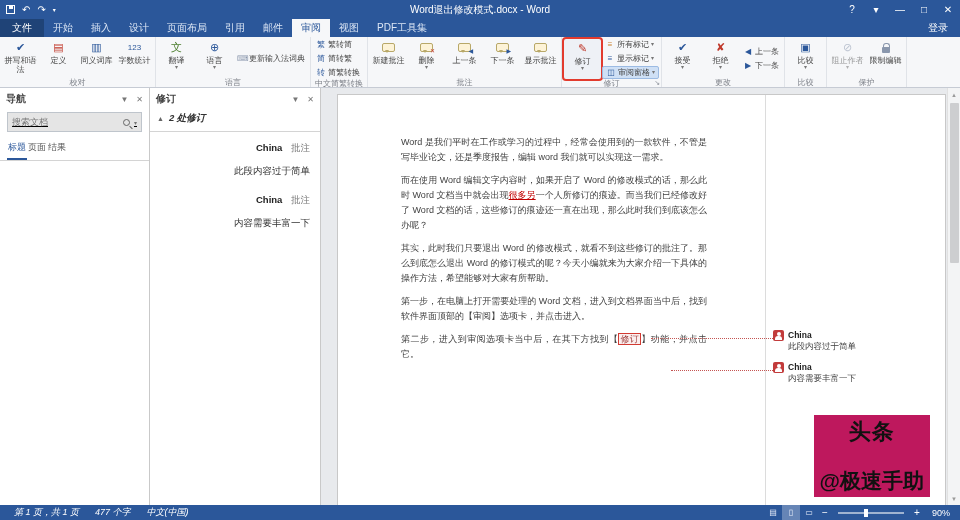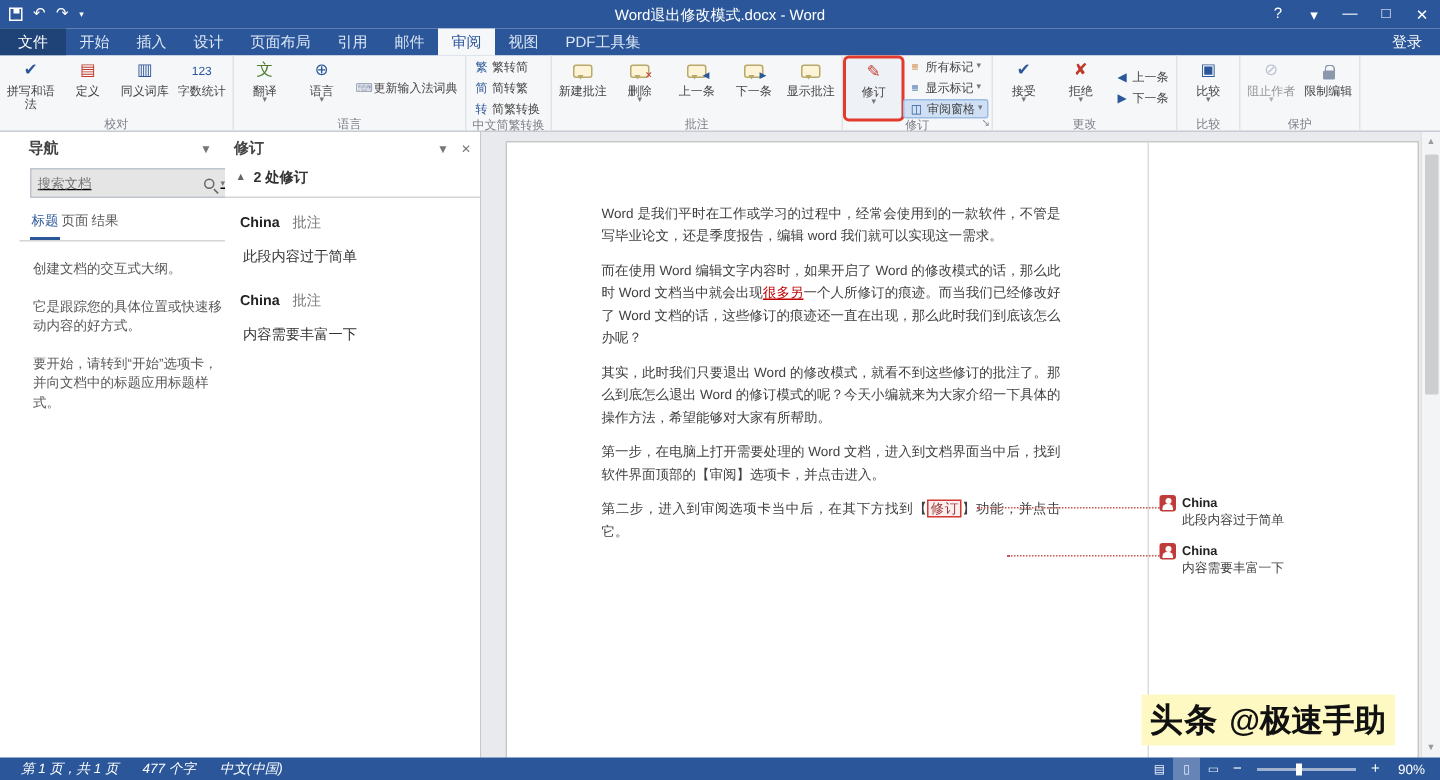--- a/index.html
+++ b/index.html
@@ -48,40 +48,40 @@
   .bub::after { content:""; position:absolute; left:2px; bottom:-4px; width:0; height:0;
     border:2px solid transparent; border-top:3px solid #b8a869; }
   .bub .ovl { position:absolute; right:-3px; bottom:-3px; font-size:6px; line-height:6px; }
   .lock-ic { width:8px; height:6px; background:#8a97ad; position:relative; display:inline-block; margin-top:5px; border-radius:1px; }
   .lock-ic::before { content:""; position:absolute; top:-4px; left:1px; width:5px; height:4px;
     border:1px solid #8a97ad; border-bottom:none; border-radius:3px 3px 0 0; }
   .launcher { position:absolute; right:1px; bottom:0; font-size:7px; color:#8a8f98; line-height:8px; }
 
   
   .pane { position:absolute; top:88px; bottom:15px; background:#fff; }
-  .nav-pane { left:13px; width:150px; border-right:1px solid #c9c9c9; }
+  .nav-pane { left:0; width:150px; border-right:1px solid #c9c9c9; }
   .rev-pane { left:150px; width:171px; border-right:1px solid #c9c9c9; }
   .pane-hdr { height:22px; display:flex; align-items:center; padding:0 6px; }
   .pane-hdr .ptitle { font-size:10px; color:#444; font-weight:bold; }
   .pane-hdr .pctl { margin-left:auto; display:flex; gap:8px; font-size:8px; color:#777; }
   .searchbox { margin:2px 7px 6px 7px; height:20px; border:1px solid #bfc5cc; background:#e5e5e5;
     display:flex; align-items:center; padding:0 4px;text-decoration:underline; }
   .searchbox input { flex:1; border:none; outline:none; font-size:9px; color:#444; min-width:0;
     font-family:"Liberation Sans", sans-serif; background:transparent; }
   .mag { width:7px; height:7px; border:1px solid #666; border-radius:50%; position:relative; display:inline-block; }
   .mag::after { content:""; position:absolute; width:4px; height:1px; background:#666; transform:rotate(45deg); left:5px; top:7px; }
   .nav-tabs { display:flex; border-bottom:1px solid #d4d4d4; padding:0 7px; }
   .nav-tab { font-size:9px; color:#595959; padding:3px 1px 4px 1px; }
   .nav-tab.active { color:#2b579a; border-bottom:2px solid #2b579a; }
   .nav-body { padding:12px 9px; font-size:9px; color:#595959; line-height:13px; }
   .nav-body p { margin-bottom:12px; }
-  .rev-summary { display:flex; align-items:center; gap:5px; padding:2px 7px 6px 7px; border-bottom:1px solid #d4d4d4; }
+  .rev-summary { display:flex; align-items:center; gap:5px; padding:2px 7px 6px 7px; border-bottom:1px solid #d4d4d4;font-style:italic; }
   .rev-summary .tri { font-size:7px; color:#666; }
   .rev-summary .txt { font-size:9.5px; font-weight:bold; color:#333; }
-  .rev-entry { padding:10px 10px 0 10px; }
+  .rev-entry { padding:10px 10px 0 10px;text-align:right; }
   .rev-entry .rrow { font-size:9.5px; }
   .rev-entry .rauthor { font-weight:bold; color:#222; }
   .rev-entry .rtype { color:#777; margin-left:6px; }
   .rev-entry .rtext { font-size:9.5px; color:#333; margin:10px 0 6px 2px; }
 
   
   .doc { position:absolute; top:88px; left:321px; right:0; bottom:15px; background:#e8eaed; overflow:hidden;padding-left:39px; }
   .sheet { position:absolute; left:16px; right:14px; top:6px; height:520px; background:#fff; border:1px solid #c8c8c8; }
   .page-divider { position:absolute; left:427px; top:0; bottom:0; width:1px; background:#dcdcdc; }
   .page-text { position:absolute; left:63px; top:40px; width:306px; font-size:9px; line-height:15px;
@@ -94,22 +94,22 @@
   .comment-card { position:absolute; width:96px; display:flex; gap:4px; align-items:flex-start; }
   .person { width:11px; height:11px; background:#c23b3b; border-radius:2px; position:relative; flex:0 0 auto; }
   .person::before { content:""; position:absolute; top:1.5px; left:3.5px; width:4px; height:4px; border-radius:50%; background:#fff; }
   .person::after { content:""; position:absolute; bottom:1px; left:2px; width:7px; height:4px; border-radius:3px 3px 0 0; background:#fff; }
   .cc-author { font-size:8.5px; font-weight:bold; color:#222; line-height:10px; }
   .cc-text { font-size:8.5px; color:#404040; line-height:10px; margin-top:1px; }
   .vscroll { position:absolute; right:0; top:0; bottom:0; width:13px; background:#f3f4f5; border-left:1px solid #e1e1e1; }
   .varrow { height:13px; display:flex; align-items:center; justify-content:center; font-size:6px; color:#9a9a9a; }
   .varrow.bottom { position:absolute; bottom:0; left:0; right:0; }
   .vthumb { position:absolute; top:15px; left:2px; width:9px; height:160px; background:#cdced0; border-radius:1px; }
-  .watermark { position:absolute; right:30px; bottom:8px; background:#fef9c3; padding:2px 6px;
-    display:flex; align-items:center; gap:7px; }
+  .watermark { position:absolute; right:30px; bottom:8px; background:#be185d; padding:2px 6px;
+    display:flex; align-items:center; gap:20px;flex-direction:column; }
   .wm-brand { font-size:22px; font-weight:900; color:#111; letter-spacing:1px; }
   .wm-handle { font-size:21px; font-weight:bold; color:#111; }
 
   
   .statusbar { position:absolute; bottom:0; left:0; right:0; height:15px; background:#2b579a;
     color:#fff; font-size:9px; display:flex; align-items:center; padding:0 6px; }
   .sb-item { padding:0 8px; display:flex; align-items:center; height:100%;font-style:italic; }
   .sb-right { margin-left:auto; display:flex; align-items:center; height:100%; }
   .vbtn { width:18px; height:100%; display:flex; align-items:center; justify-content:center; font-size:8px; color:#e8eefb; }
   .vbtn.active { background:rgba(255,255,255,.28); }
@@ -358,25 +358,20 @@
     <div class="searchbox">
       <input type="text" placeholder="搜索文档" style="">
       <span class="mag"></span>
       <span style="font-size:6px;color:#777;margin-left:4px;">▾</span>
     </div>
     <div class="nav-tabs">
       <span class="nav-tab active">标题</span>
       <span class="nav-tab">页面</span>
       <span class="nav-tab">结果</span>
     </div>
-    <div class="nav-body">
-      <p>创建文档的交互式大纲。</p>
-      <p>它是跟踪您的具体位置或快速移动内容的好方式。</p>
-      <p>要开始，请转到“开始”选项卡，并向文档中的标题应用标题样式。</p>
-    </div>
   </div>
 
   <div class="pane rev-pane">
     <div class="pane-hdr">
       <span class="ptitle">修订</span>
       <span class="pctl">
         <span>▼</span>
         <span>✕</span>
       </span>
     </div>

